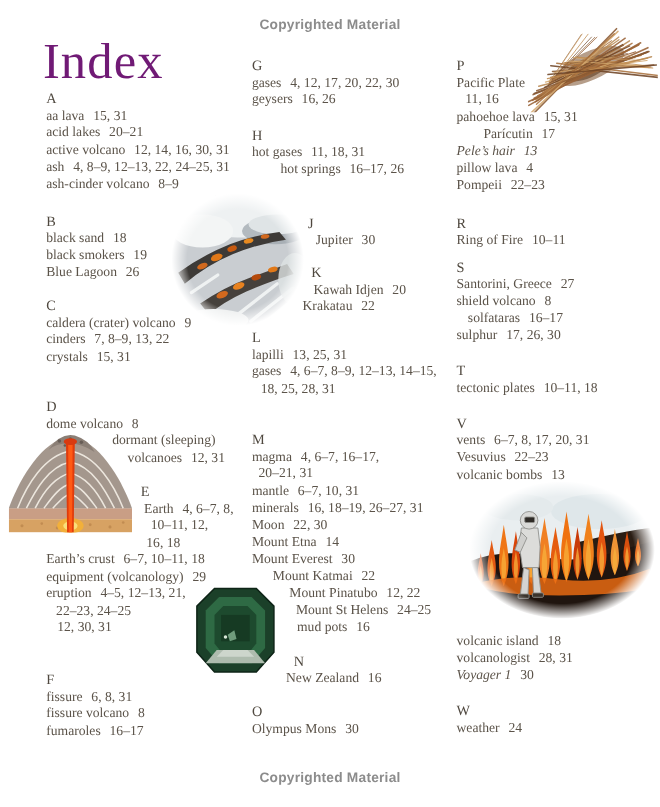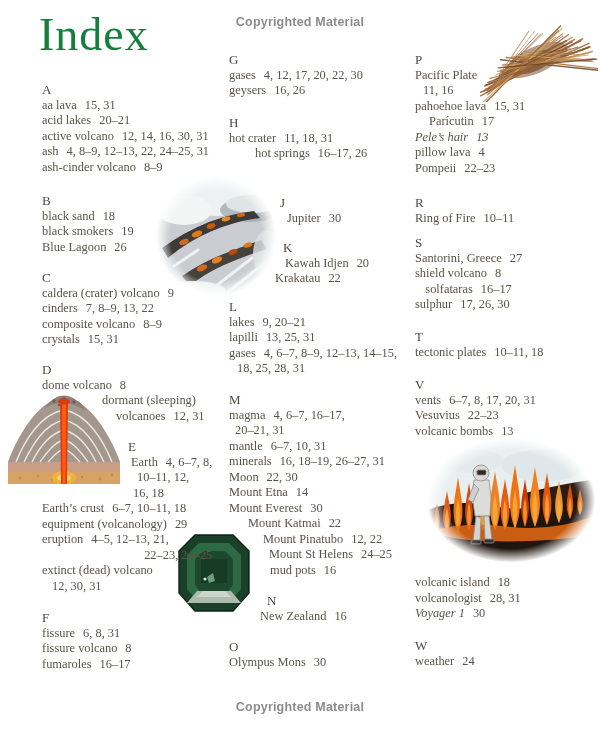--- a/index.html
+++ b/index.html
@@ -4,22 +4,22 @@
 <style>
   *{margin:0;padding:0;box-sizing:border-box}
   html,body{background:#fff}
   .page{position:relative;width:600px;height:734px;background:#ffffff;overflow:hidden;
         font-family:"Liberation Serif","DejaVu Serif",serif;}
   .copyright{position:absolute;left:0;width:600px;text-align:center;
         font-family:"Liberation Sans","DejaVu Sans",sans-serif;font-weight:bold;
         font-size:12.5px;color:#8c8c8c;letter-spacing:.2px}
   .copyright.top{top:15px}
   .copyright.bottom{top:700px}
-  .title{position:absolute;left:39px;top:12px;font-size:46px;font-weight:normal;
-        color:#15803d;letter-spacing:1px;line-height:1;z-index:3}
+  .title{position:absolute;left:39px;top:33px;font-size:46px;font-weight:normal;
+        color:#701a75;letter-spacing:1px;line-height:1;z-index:3}
   .section{position:absolute;color:#5b5349;font-size:12.4px;line-height:15.5px;
         white-space:nowrap;z-index:2}
   .letter{font-size:13px;color:#4f483f}
   .entry .p{margin-left:8px}
   .it{font-style:italic}
   .img{position:absolute;z-index:1;line-height:0}
 </style>
 </head>
 <body>
 
@@ -41,69 +41,66 @@
       <div class="section" style="left: 40px; top: 193px;">
         <div class="letter" style="margin-left: 2px;">B</div>
         <div class="entry" style="margin-left: 2px;"><span class="t">black sand</span><span class="p">18</span></div>
         <div class="entry" style="margin-left: 2px;"><span class="t">black smokers</span><span class="p">19</span></div>
         <div class="entry" style="margin-left: 2px;"><span class="t">Blue Lagoon</span><span class="p">26</span></div>
       </div>
       <div class="section" style="left: 40px; top: 270px;">
         <div class="letter" style="margin-left: 2px;">C</div>
         <div class="entry" style="margin-left: 2px;"><span class="t">caldera (crater) volcano</span><span class="p">9</span></div>
         <div class="entry" style="margin-left: 2px;"><span class="t">cinders</span><span class="p">7, 8–9, 13, 22</span></div>
-        <div class="entry" style="margin-left: 2px;"><span class="t">composite volcano</span><span class="p">8–9</span></div>
         <div class="entry" style="margin-left: 2px;"><span class="t">crystals</span><span class="p">15, 31</span></div>
       </div>
       <div class="section" style="left: 40px; top: 362px;">
         <div class="letter" style="margin-left: 2px;">D</div>
         <div class="entry" style="margin-left: 2px;"><span class="t">dome volcano</span><span class="p">8</span></div>
         <div class="entry" style="margin-left: 62px;"><span class="t">dormant (sleeping)</span></div>
         <div class="entry" style="margin-left: 76px;"><span class="t">volcanoes</span><span class="p">12, 31</span></div>
       </div>
       <div class="section" style="left: 40px; top: 439px;">
         <div class="letter" style="margin-left: 88px;">E</div>
         <div class="entry" style="margin-left: 91px;"><span class="t">Earth</span><span class="p">4, 6–7, 8,</span></div>
         <div class="entry" style="margin-left: 97px;"><span class="t">10–11, 12,</span></div>
         <div class="entry" style="margin-left: 93px;"><span class="t">16, 18</span></div>
         <div class="entry" style="margin-left: 2px;"><span class="t">Earth’s crust</span><span class="p">6–7, 10–11, 18</span></div>
         <div class="entry" style="margin-left: 2px;"><span class="t">equipment (volcanology)</span><span class="p">29</span></div>
         <div class="entry" style="margin-left: 2px;"><span class="t">eruption</span><span class="p">4–5, 12–13, 21,</span></div>
-        <div class="entry" style="margin-left: 11px; text-align: right;"><span class="t">22–23, 24–25</span></div>
-        <div class="entry" style="margin-left: 2px;"><span class="t">extinct (dead) volcano</span></div>
+        <div class="entry" style="margin-left: 11px;"><span class="t">22–23, 24–25</span></div>
         <div class="entry" style="margin-left: 12px;"><span class="t">12, 30, 31</span></div>
       </div>
       <div class="section" style="left: 40px; top: 610px;">
         <div class="letter" style="margin-left: 2px;">F</div>
         <div class="entry" style="margin-left: 2px;"><span class="t">fissure</span><span class="p">6, 8, 31</span></div>
         <div class="entry" style="margin-left: 2px;"><span class="t">fissure volcano</span><span class="p">8</span></div>
         <div class="entry" style="margin-left: 2px;"><span class="t">fumaroles</span><span class="p">16–17</span></div>
       </div>
       <div class="section" style="left: 227px; top: 52px;">
         <div class="letter" style="margin-left: 2px;">G</div>
         <div class="entry" style="margin-left: 2px;"><span class="t">gases</span><span class="p">4, 12, 17, 20, 22, 30</span></div>
         <div class="entry" style="margin-left: 2px;"><span class="t">geysers</span><span class="p">16, 26</span></div>
       </div>
       <div class="section" style="left: 227px; top: 115px;">
         <div class="letter" style="margin-left: 2px;">H</div>
-        <div class="entry" style="margin-left: 2px;"><span class="t">hot crater</span><span class="p">11, 18, 31</span></div>
+        <div class="entry" style="margin-left: 2px;"><span class="t">hot gases</span><span class="p">11, 18, 31</span></div>
         <div class="entry" style="margin-left: 28px;"><span class="t">hot springs</span><span class="p">16–17, 26</span></div>
       </div>
       <div class="section" style="left: 227px; top: 195px;">
         <div class="letter" style="margin-left: 53px;">J</div>
         <div class="entry" style="margin-left: 60px;"><span class="t">Jupiter</span><span class="p">30</span></div>
       </div>
       <div class="section" style="left: 227px; top: 240px;">
         <div class="letter" style="margin-left: 56px;">K</div>
         <div class="entry" style="margin-left: 58px;"><span class="t">Kawah Idjen</span><span class="p">20</span></div>
         <div class="entry" style="margin-left: 48px;"><span class="t">Krakatau</span><span class="p">22</span></div>
       </div>
       <div class="section" style="left: 227px; top: 299px;">
         <div class="letter" style="margin-left: 2px;">L</div>
-        <div class="entry" style="margin-left: 2px;"><span class="t">lakes</span><span class="p">9, 20–21</span></div>
         <div class="entry" style="margin-left: 2px;"><span class="t">lapilli</span><span class="p">13, 25, 31</span></div>
         <div class="entry" style="margin-left: 2px;"><span class="t">gases</span><span class="p">4, 6–7, 8–9, 12–13, 14–15,</span></div>
         <div class="entry" style="margin-left: 10px;"><span class="t">18, 25, 28, 31</span></div>
       </div>
       <div class="section" style="left: 227px; top: 392px;">
         <div class="letter" style="margin-left: 2px;">M</div>
         <div class="entry" style="margin-left: 2px;"><span class="t">magma</span><span class="p">4, 6–7, 16–17,</span></div>
         <div class="entry" style="margin-left: 8px;"><span class="t">20–21, 31</span></div>
         <div class="entry" style="margin-left: 2px;"><span class="t">mantle</span><span class="p">6–7, 10, 31</span></div>
         <div class="entry" style="margin-left: 2px;"><span class="t">minerals</span><span class="p">16, 18–19, 26–27, 31</span></div>
@@ -121,21 +118,21 @@
       </div>
       <div class="section" style="left: 227px; top: 639px;">
         <div class="letter" style="margin-left: 2px;">O</div>
         <div class="entry" style="margin-left: 2px;"><span class="t">Olympus Mons</span><span class="p">30</span></div>
       </div>
       <div class="section" style="left: 413px; top: 52px;">
         <div class="letter" style="margin-left: 2px;">P</div>
         <div class="entry" style="margin-left: 2px;"><span class="t">Pacific Plate</span></div>
         <div class="entry" style="margin-left: 10px;"><span class="t">11, 16</span></div>
         <div class="entry" style="margin-left: 2px; font-family: Liberation Serif, serif;"><span class="t">pahoehoe lava</span><span class="p">15, 31</span></div>
-        <div class="entry" style="margin-left: 16px;"><span class="t">Parícutin</span><span class="p">17</span></div>
+        <div class="entry" style="margin-left: 6px; text-align: center;"><span class="t">Parícutin</span><span class="p">17</span></div>
         <div class="entry" style="margin-left: 2px; font-style: italic;"><span class="t">Pele’s hair</span><span class="p">13</span></div>
         <div class="entry" style="margin-left: 2px;"><span class="t">pillow lava</span><span class="p">4</span></div>
         <div class="entry" style="margin-left: 2px;"><span class="t">Pompeii</span><span class="p">22–23</span></div>
       </div>
       <div class="section" style="left: 413px; top: 195px;">
         <div class="letter" style="margin-left: 2px;">R</div>
         <div class="entry" style="margin-left: 2px;"><span class="t">Ring of Fire</span><span class="p">10–11</span></div>
       </div>
       <div class="section" style="left: 413px; top: 235px;">
         <div class="letter" style="margin-left: 2px;">S</div>

